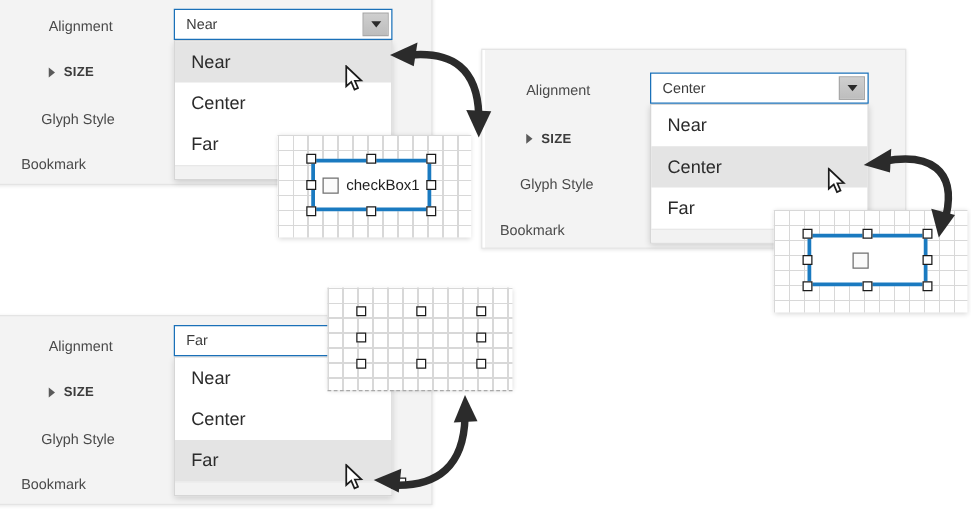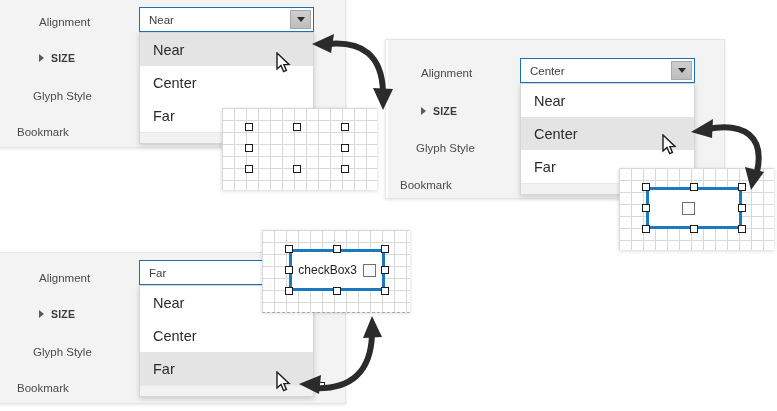--- a/index.html
+++ b/index.html
@@ -219,20 +219,24 @@
   <div class="dd-item">Center</div>
   <div class="dd-item">Far</div>
   <div class="dd-tail"></div>
 </div>
 
 <svg class="cursor" style="left:276px; top:52px;" width="16" height="22" viewBox="0 0 16 22">
   <path d="M1,1 L1,17 L5,13.5 L7.6,19.6 L10.4,18.4 L7.9,12.6 L13,12.4 Z" fill="#ffffff" stroke="#1c1c1c" stroke-width="1.4"></path>
 </svg>
 
 <div class="surface" style="left:222px; top:108px; width:155px; height:82px;">
+  <div class="ctl near" style="left:27px; top:19px; width:96px; height:42px;">
+    <span class="glyph-box"></span>
+    <span class="ctl-text">checkBox1</span>
+  </div>
   <span class="handle" style="left:23px; top:15px;"></span>
   <span class="handle" style="left:71px; top:15px;"></span>
   <span class="handle" style="left:119px; top:15px;"></span>
   <span class="handle" style="left:23px; top:36px;"></span>
   <span class="handle" style="left:119px; top:36px;"></span>
   <span class="handle" style="left:23px; top:57px;"></span>
   <span class="handle" style="left:71px; top:57px;"></span>
   <span class="handle" style="left:119px; top:57px;"></span>
 </div>
 
@@ -334,24 +338,20 @@
   <div class="dd-item">Center</div>
   <div class="dd-item sel">Far</div>
   <div class="dd-tail"></div>
 </div>
 
 <svg class="cursor" style="left:276px; top:371px;" width="16" height="22" viewBox="0 0 16 22">
   <path d="M1,1 L1,17 L5,13.5 L7.6,19.6 L10.4,18.4 L7.9,12.6 L13,12.4 Z" fill="#ffffff" stroke="#1c1c1c" stroke-width="1.4"></path>
 </svg>
 
 <div class="surface" style="left:262px; top:230px; width:148px; height:82px;">
-  <div class="ctl far" style="left:27px; top:19px; width:96px; height:42px;">
-    <span class="ctl-text">checkBox3</span>
-    <span class="glyph-box"></span>
-  </div>
   <span class="handle" style="left:23px; top:15px;"></span>
   <span class="handle" style="left:71px; top:15px;"></span>
   <span class="handle" style="left:119px; top:15px;"></span>
   <span class="handle" style="left:23px; top:36px;"></span>
   <span class="handle" style="left:119px; top:36px;"></span>
   <span class="handle" style="left:23px; top:57px;"></span>
   <span class="handle" style="left:71px; top:57px;"></span>
   <span class="handle" style="left:119px; top:57px;"></span>
   <span class="surface-dashed-bottom"></span>
 </div>

